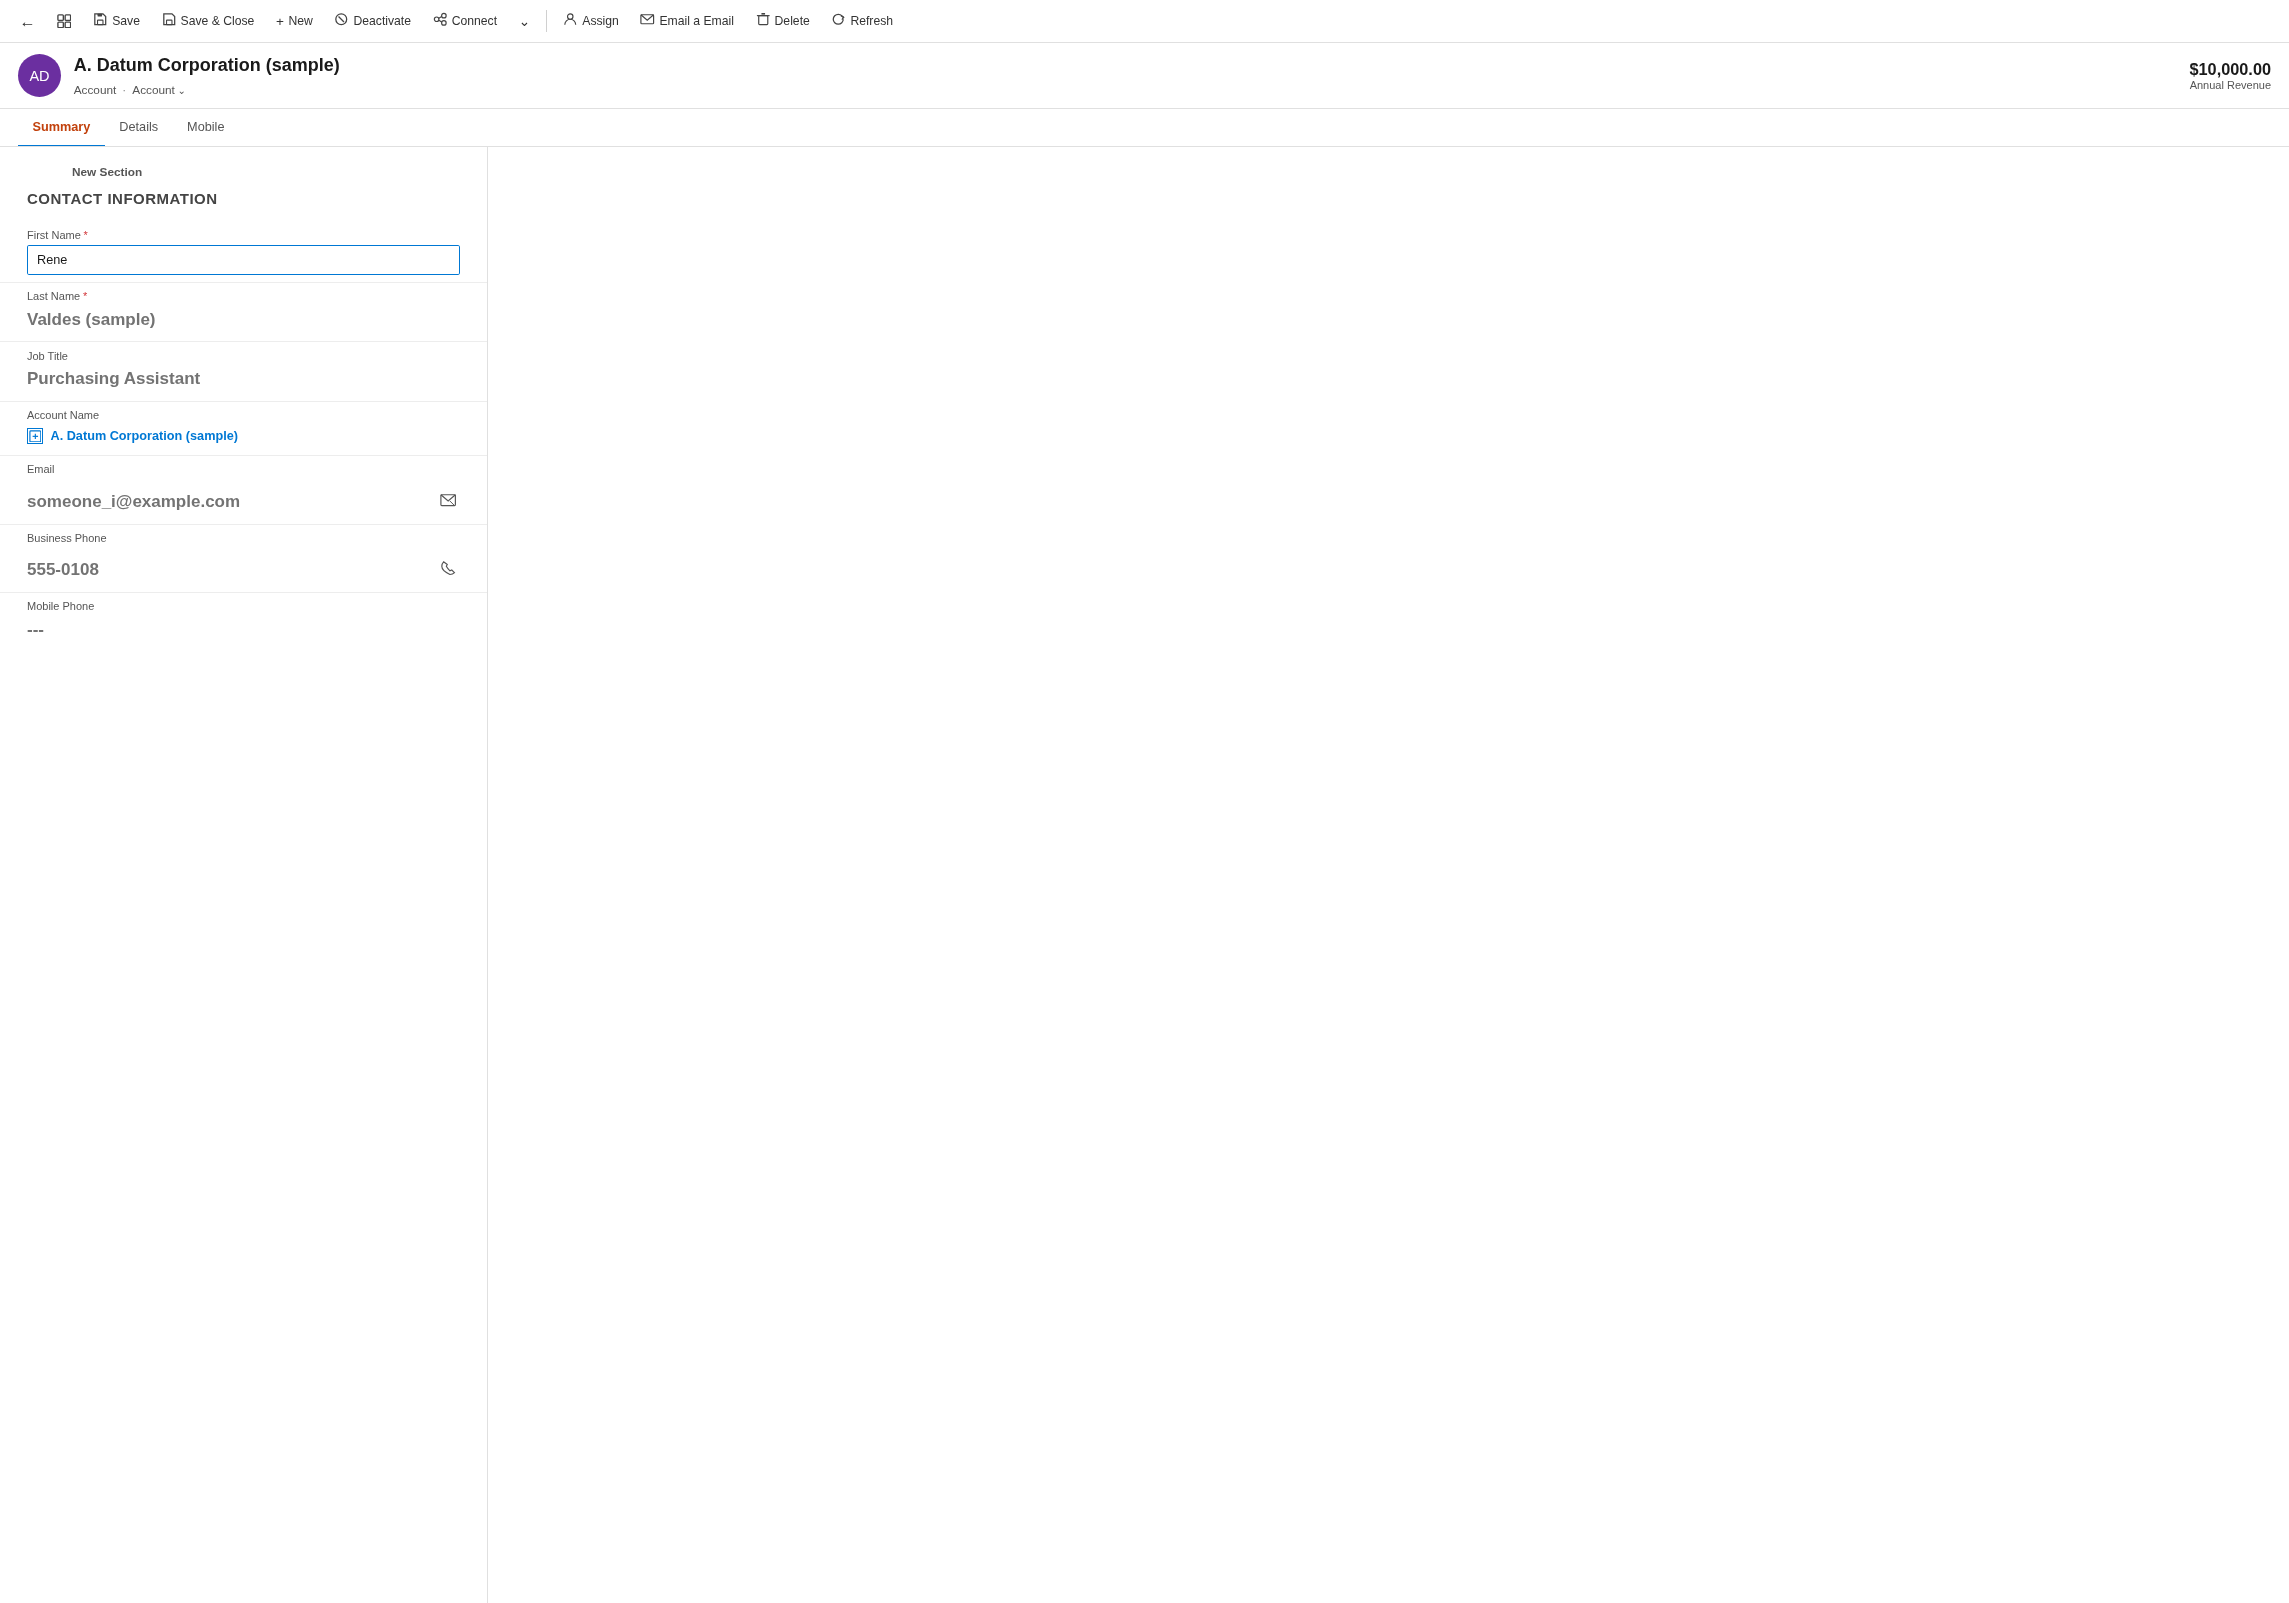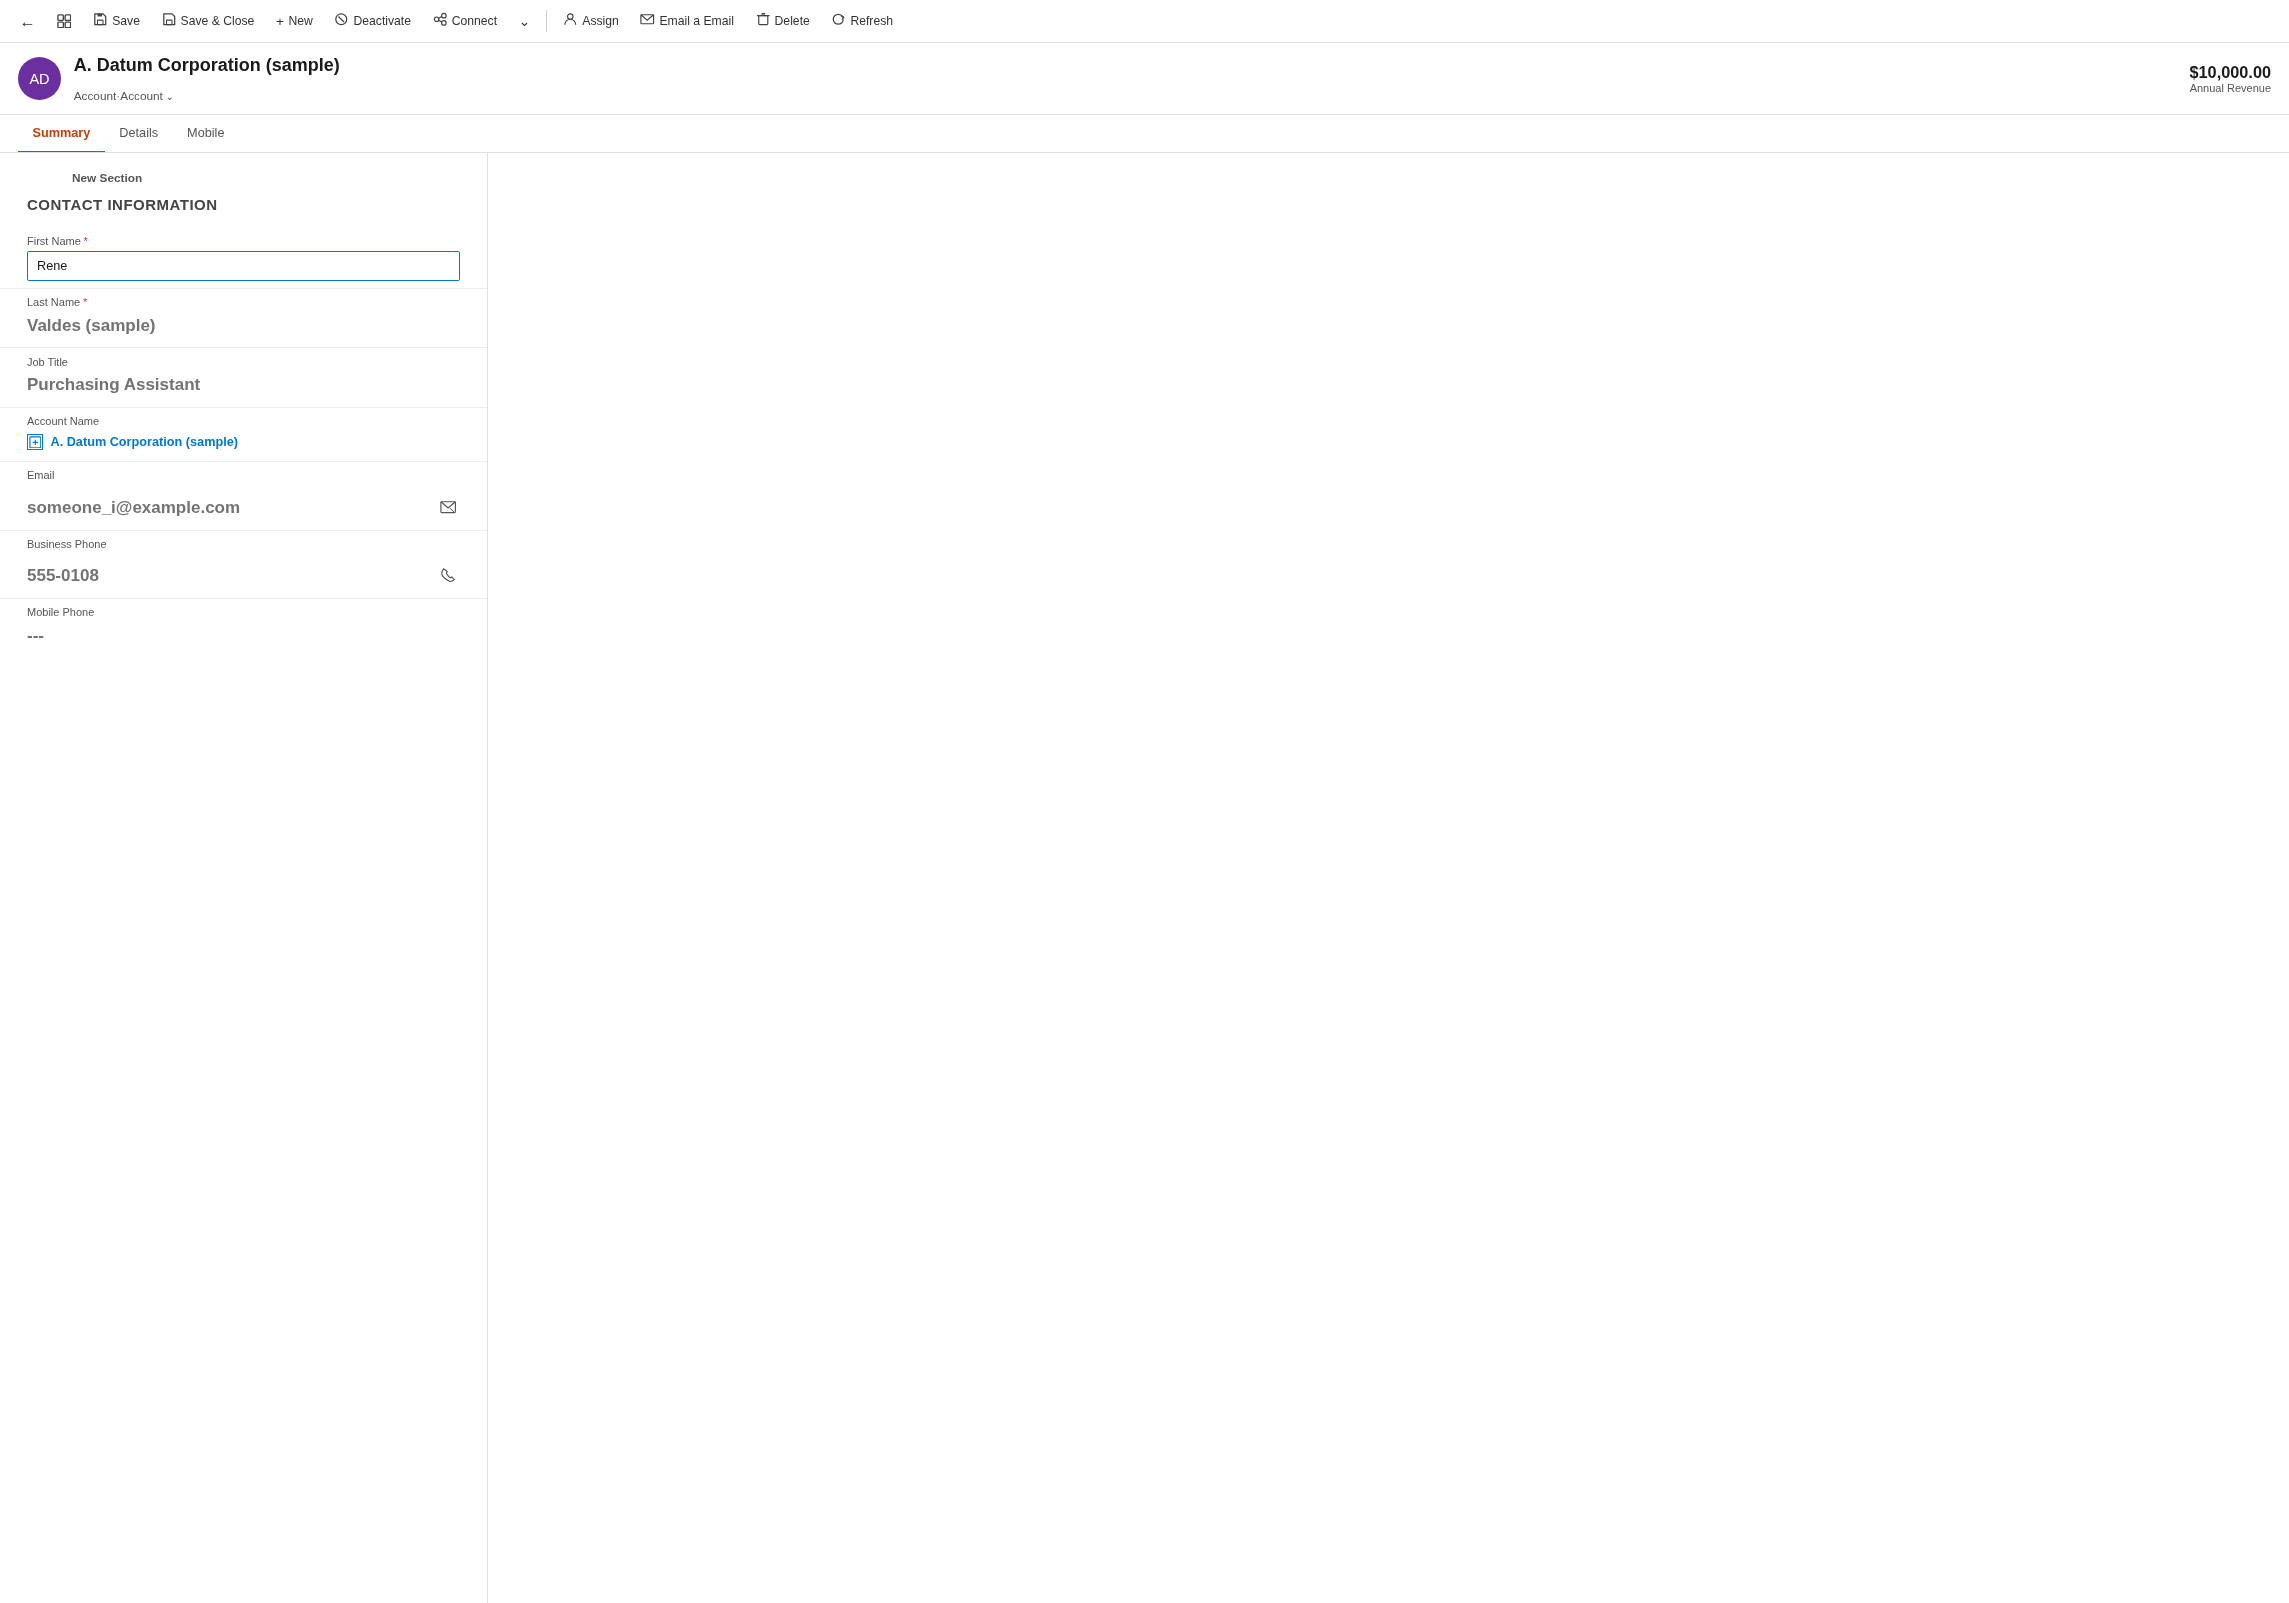--- a/index.html
+++ b/index.html
@@ -89,22 +89,22 @@
       font-size: 18px;
       font-weight: 600;
       color: #1a1a1a;
       line-height: 1.3;
     }
     .record-breadcrumb {
       font-size: 11.8px;
       color: #555;
       display: flex;
       align-items: center;
-      gap: 0;
-      margin-top: 12px;
+      gap: 6px;
+      margin-top: 6px;
     }
     .record-breadcrumb .sep { color: #888; }
     .breadcrumb-link {
       display: flex;
       align-items: center;
       gap: 2.7px;
       cursor: pointer;
       color: #555;
     }
     .chevron-down { font-size: 10px; }
@@ -226,21 +226,21 @@
       border: 1.4px solid #0078d4;
       display: inline-flex;
       align-items: center;
       justify-content: center;
       font-size: 9px;
       flex-shrink: 0;
     }
 
     .field-with-action {
       display: flex;
-      align-items: center;
+      align-items: flex-start;
       justify-content: space-between;
       margin-top: 13px;
     }
     .action-icon {
       color: #555;
       cursor: pointer;
       font-size: 14.5px;
       padding: 3.6px;
     }
 

